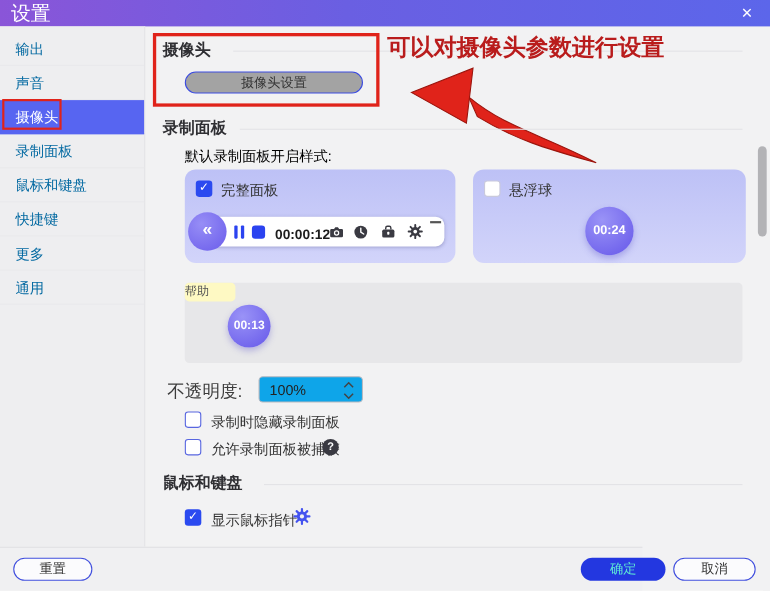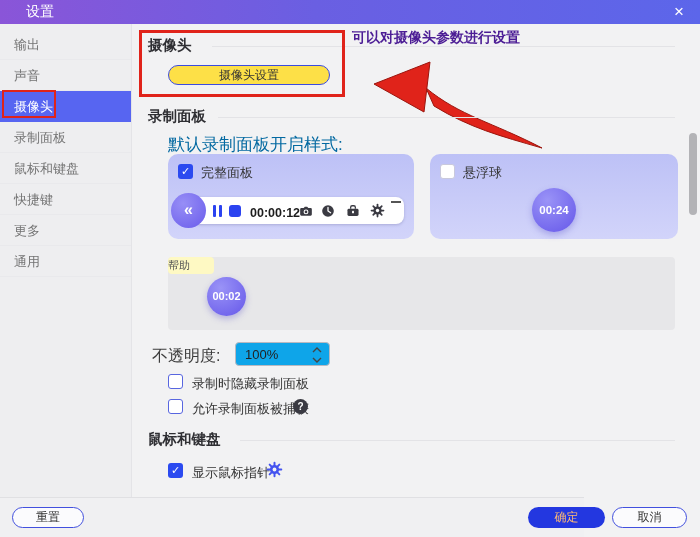--- a/index.html
+++ b/index.html
@@ -4,45 +4,45 @@
 <style>
   * { margin:0; padding:0; box-sizing:border-box; }
   html,body { width:700px; height:537px; }
   body { font-family:"Liberation Sans","DejaVu Sans",sans-serif; }
   #app { position:relative; width:700px; height:537px; background:#f2f2f3; overflow:hidden; }
 
   
   .titlebar { position:absolute; left:0; top:0; width:700px; height:24px;
     background:linear-gradient(90deg,#8a55d8 0%,#6a5fe2 45%,#5c66ea 100%);
     display:flex; align-items:center; }
-  .titlebar .title { color:#fff; font-size:14px; margin-left:26px;font-family:Liberation Mono, monospace; }
+  .titlebar .title { color:#fff; font-size:18px; margin-left:10px;font-family:Liberation Mono, monospace; }
   .titlebar .close { position:absolute; right:10px; top:0; width:22px; height:24px;
     color:#fff; font-size:17px; line-height:23px; text-align:center; cursor:default; }
 
   
   .sidebar { position:absolute; left:0; top:24px; width:132px; height:473px;
     background:#eeeef0; border-right:1px solid #e4e4e7; padding-top:5px; }
   .side-item { height:31px; line-height:31px; padding-left:14px; font-size:13px;
-    color:#737373; border-bottom:1px solid #e9e9ec; }
+    color:#0369a1; border-bottom:1px solid #e9e9ec; }
   .side-item.selected { background:#5765f1; color:#fff; border-bottom-color:#5765f1; }
   .side-redbox { position:absolute; left:2px; top:66px; width:54px; height:28px;
     border:2px solid #e0231a; pointer-events:none; }
 
   
   .sec-title { position:absolute; font-size:14.5px; font-weight:bold; color:#2f2f33; }
   .divider { position:absolute; height:1px; background:#e3e3e6; }
 
   
   .camera-btn { position:absolute; left:168px; top:65px; width:162px; height:20px;
-    border:1.2px solid #3c4ce0; border-radius:10px; background:#fde047;
+    border:1.2px solid #3c4ce0; border-radius:10px; background:#a3a3a3;
     font-size:12px; color:#333; text-align:center; line-height:18px; }
   .red-box-main { position:absolute; left:139px; top:30px; width:206px; height:67px;
     border:3px solid #e0231a; pointer-events:none; }
-  .red-note { position:absolute; left:352px; top:29px; font-size:14px; font-weight:bold;
-    color:#4c1d95; }
+  .red-note { position:absolute; left:352px; top:29px; font-size:21px; font-weight:bold;
+    color:#b91c1c; }
   .arrow-svg { position:absolute; left:350px; top:52px; pointer-events:none; }
 
   
   .card { position:absolute; top:154px; height:85px; border-radius:10px;
     background:linear-gradient(180deg,#bdc1f6 0%,#d2d4fa 100%); }
   .card.left { left:168px; width:246px; }
   .card.right { left:430px; width:248px; }
   .cb { position:absolute; width:15px; height:15px; border-radius:3px; }
   .cb.unchecked { background:#fff; border:1.5px solid #5866e0; }
   .cb.unchecked.plain { border:1px solid #c9c9dc; }
@@ -93,21 +93,21 @@
   .clip-row { position:absolute; left:192px; top:486px; width:260px; height:11px; overflow:hidden; }
   .clip-row .cb { left:0; top:0; width:14px; height:14px; }
   .clip-row .cb-label { left:24px; top:1px; }
 
   
   .footer { position:absolute; left:0; top:497px; width:584px; height:40px;
     background:#f0f0f2; border-top:1px solid #e0e0e3; }
   .btn { position:absolute; top:9px; height:21px; border-radius:11px; font-size:12px;
     text-align:center; line-height:19px; }
   .btn.outline { border:1.2px solid #4250de; background:#fbfbfd; color:#333; }
-  .btn.fill { background:#2337e0; color:#fdba74; line-height:21px; }
+  .btn.fill { background:#2337e0; color:#5eead4; line-height:21px; }
   .btn.reset { left:12px; width:72px; }
   .btn.ok { left:528px; width:77px; }
   .btn.cancel { left:612px; width:75px; }
 
   .scroll-thumb { position:absolute; left:689px; top:133px; width:8px; height:82px;
     background:#b3b3b6; border-radius:4px; }
 </style>
 </head>
 <body>
 
@@ -136,21 +136,21 @@
   <div class="red-box-main"></div>
   <div class="red-note">可以对摄像头参数进行设置</div>
 
   <svg class="arrow-svg" width="250" height="110" viewBox="0 0 250 110">
     <path d="M192 96 C 142 70, 110 64, 76 36 L 84 54 C 120 76, 150 84, 192 96 Z" fill="#e0231a" stroke="#9b150d" stroke-width="1"></path>
     <polygon points="24,32 80,10 74,60" fill="#e0231a" stroke="#9b150d" stroke-width="1"></polygon>
   </svg>
 
   <div class="sec-title" style="left:148px; top:107px;">录制面板</div>
   <div class="divider" style="left:218px; top:117px; width:457px;"></div>
-  <div style="position:absolute; left:168px; top:133px; font-size:17px; color:#0369a1;">默认录制面板开启样式:</div>
+  <div style="position:absolute; left:168px; top:133px; font-size:13px; color:#000000;">默认录制面板开启样式:</div>
 
   <div class="card left">
     <div class="cb checked" style="left:10px; top:10px;">✓</div>
     <div class="cb-label" style="left:33px; top:10px;">完整面板</div>
   </div>
   <div class="mini-bar"></div>
   <div class="pause-bar" style="left:213px;"></div>
   <div class="pause-bar" style="left:219px;"></div>
   <div class="stop-sq"></div>
   <div class="mini-time">00:00:12</div>
@@ -182,21 +182,21 @@
   <div class="mini-circle">«</div>
 
   <div class="card right">
     <div class="cb unchecked plain" style="left:10px; top:10px;"></div>
     <div class="cb-label" style="left:33px; top:10px;">悬浮球</div>
   </div>
   <div class="ball b1">00:24</div>
 
   <div class="help-area"></div>
   <div class="help-tab">帮助</div>
-  <div class="ball b2">00:02</div>
+  <div class="ball b2">00:13</div>
 
   <div class="op-label">不透明度:</div>
   <div class="spinner">
     <span class="spin-val">100%</span>
     <svg class="spin-btns" viewBox="0 0 10 18">
       <path d="M1 6 L5 2 L9 6" stroke="#444" stroke-width="1.4" fill="none"></path>
       <path d="M1 12 L5 16 L9 12" stroke="#444" stroke-width="1.4" fill="none"></path>
     </svg>
   </div>
 

